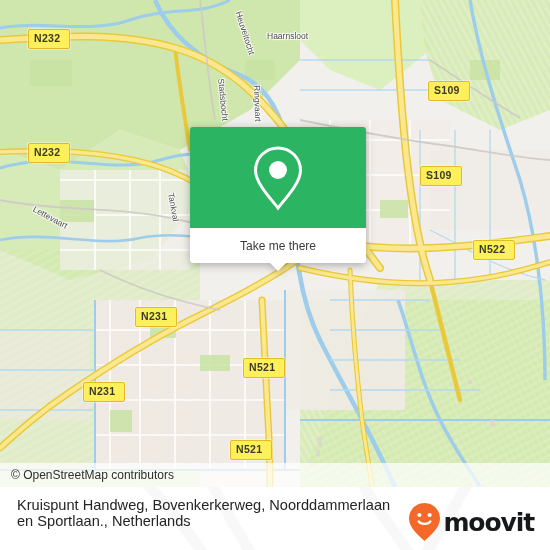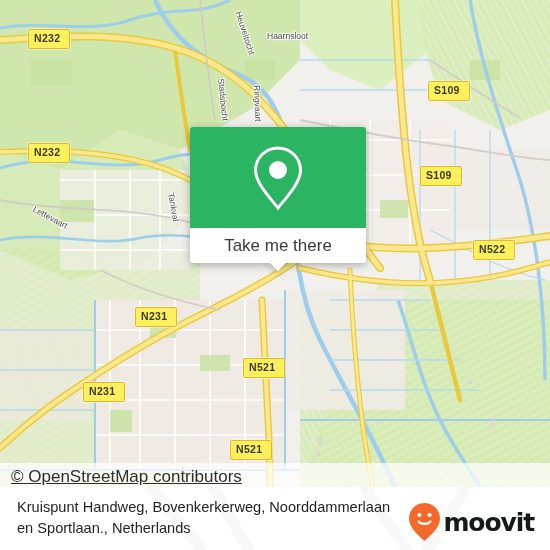--- a/index.html
+++ b/index.html
@@ -75,21 +75,21 @@
     height: 35px;
     background: #ffffff;
     border-radius: 0 0 3px 3px;
     display: flex;
     align-items: center;
     justify-content: center;
     position: relative;
   }
   #popup-label {
     color: #3b3b3b;
-    font-size: 17px;
+    font-size: 12px;
     font-family: "Liberation Sans", sans-serif;
   }
   #popup-tail {
     position: absolute;
     left: 50%;
     margin-left: -9px;
     bottom: -8px;
     width: 0; height: 0;
     border-left: 9px solid transparent;
     border-right: 9px solid transparent;
@@ -98,26 +98,25 @@
 
   
   #attribution {
     position: absolute;
     left: 0;
     bottom: 0;
     width: 100%;
     height: 24px;
     background: rgba(255,255,255,.72);
     display: flex;
-    align-items: flex-end;
+    align-items: center;
     padding-left: 11px;
     color: #2e2e2e;
-    font-size: 17px;
-    font-family: "Liberation Sans", sans-serif;
-    text-decoration: underline;
+    font-size: 12px;
+    font-family: "Liberation Sans", sans-serif;
   }
 
   
   #footer {
     position: absolute;
     left: 0; top: 487px;
     width: 550px; height: 63px;
     background: #ffffff;
     overflow: hidden;
   }
@@ -127,21 +126,21 @@
     width: 550px; height: 180px;
     opacity: .055;
     pointer-events: none;
   }
   #footer-title {
     position: absolute;
     left: 17px; top: 10px;
     width: 380px;
     color: #242424;
     font-size: 14.6px;
-    line-height: 21px;
+    line-height: 16px;
     font-family: "Liberation Sans", sans-serif;
   }
   #moovit-logo {
     position: absolute;
     right: 16px; top: 16px;
     display: flex;
     align-items: center;
     gap: 3px;
   }
   #moovit-wordmark {

